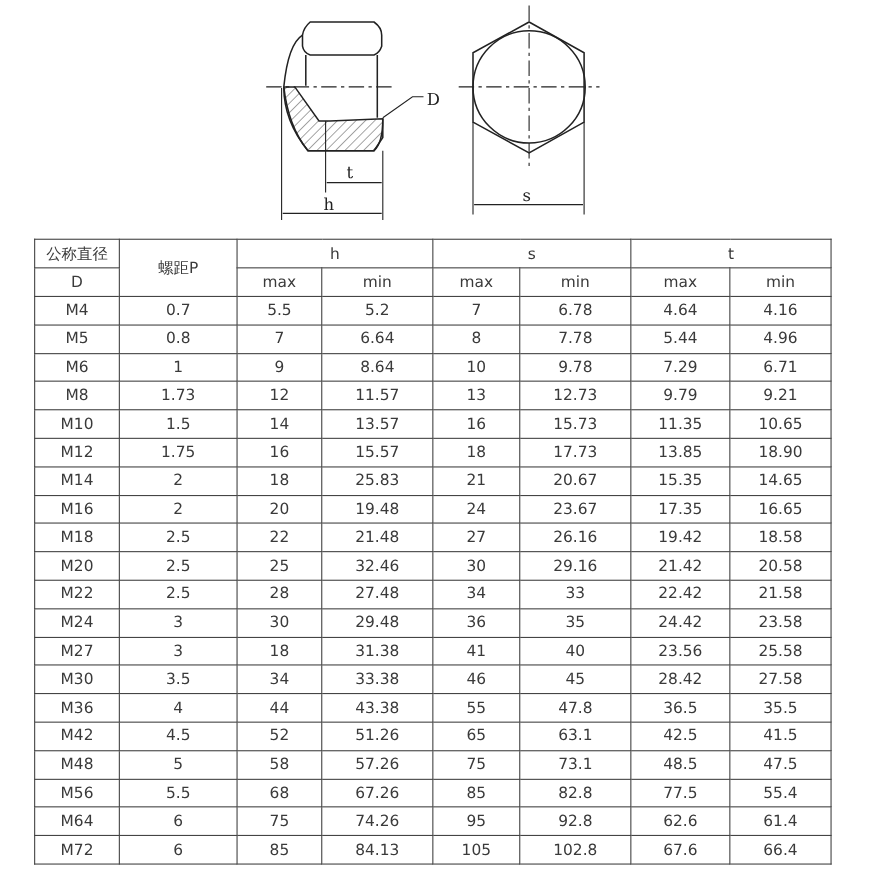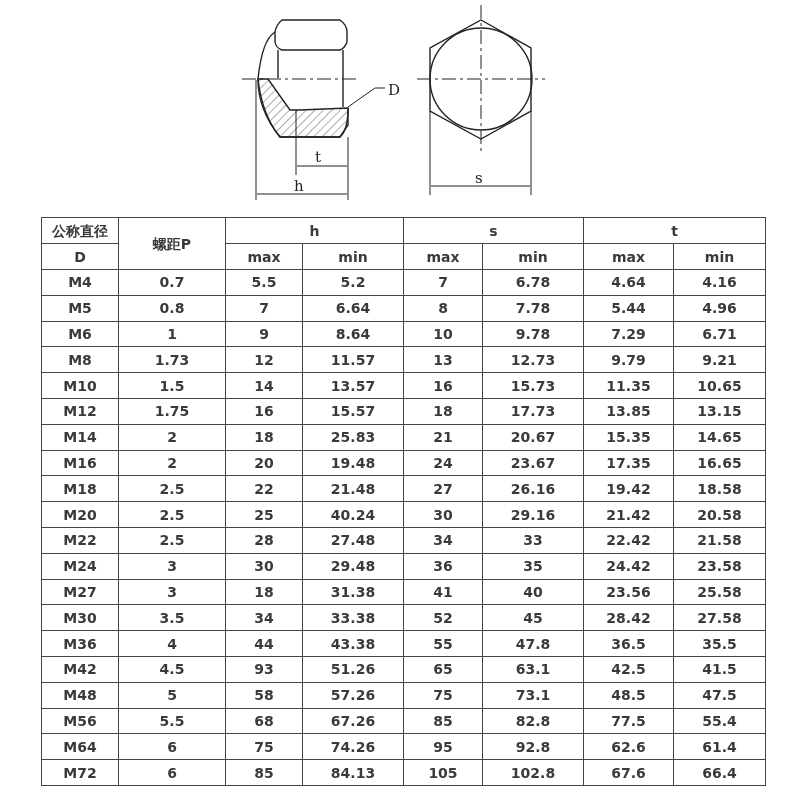--- a/index.html
+++ b/index.html
@@ -1,18 +1,18 @@
 <!DOCTYPE html>
 <html><head>
 <meta charset="utf-8">
 <style>
   html, body { margin:0; padding:0; background:#fff; }
   body { width:800px; height:800px; position:relative; overflow:hidden; font-family:"DejaVu Sans", sans-serif; color:#333; }
   #drawing { position:absolute; left:230px; top:0; width:330px; height:210px; }
-  table.spec { position:absolute; left:41px; top:217px; border-collapse:collapse; table-layout:fixed;font-weight:bold; }
+  table.spec { position:absolute; left:31px; top:217px; border-collapse:collapse; table-layout:fixed; }
   table.spec td { border:1.5px solid #444; text-align:center; font-size:14px; color:#3a3a3a; padding:0; height:24.8px; line-height:20px; }
   table.spec tr.hdr td { height:25px; }
   .cjk { font-size:14px; color:#666; }
 </style>
 </head>
 <body>
 
 <svg id="drawing" viewBox="230 0 330 210" xmlns="http://www.w3.org/2000/svg">
   <defs>
     <pattern id="hatch" patternUnits="userSpaceOnUse" width="6" height="6" patternTransform="rotate(45)">
@@ -137,21 +137,21 @@
         <td>10.65</td>
       </tr>
       <tr>
         <td>M12</td>
         <td>1.75</td>
         <td>16</td>
         <td>15.57</td>
         <td>18</td>
         <td>17.73</td>
         <td>13.85</td>
-        <td>13.15</td>
+        <td>18.90</td>
       </tr>
       <tr>
         <td>M14</td>
         <td>2</td>
         <td>18</td>
         <td>25.83</td>
         <td>21</td>
         <td>20.67</td>
         <td>15.35</td>
         <td>14.65</td>
@@ -173,21 +173,21 @@
         <td>21.48</td>
         <td>27</td>
         <td>26.16</td>
         <td>19.42</td>
         <td>18.58</td>
       </tr>
       <tr>
         <td>M20</td>
         <td>2.5</td>
         <td>25</td>
-        <td>40.24</td>
+        <td>32.46</td>
         <td>30</td>
         <td>29.16</td>
         <td>21.42</td>
         <td>20.58</td>
       </tr>
       <tr>
         <td>M22</td>
         <td>2.5</td>
         <td>28</td>
         <td>27.48</td>
@@ -214,39 +214,39 @@
         <td>41</td>
         <td>40</td>
         <td>23.56</td>
         <td>25.58</td>
       </tr>
       <tr>
         <td>M30</td>
         <td>3.5</td>
         <td>34</td>
         <td>33.38</td>
-        <td>52</td>
+        <td>46</td>
         <td>45</td>
         <td>28.42</td>
         <td>27.58</td>
       </tr>
       <tr>
         <td>M36</td>
         <td>4</td>
         <td>44</td>
         <td>43.38</td>
         <td>55</td>
         <td>47.8</td>
         <td>36.5</td>
         <td>35.5</td>
       </tr>
       <tr>
         <td>M42</td>
         <td>4.5</td>
-        <td>93</td>
+        <td>52</td>
         <td>51.26</td>
         <td>65</td>
         <td>63.1</td>
         <td>42.5</td>
         <td>41.5</td>
       </tr>
       <tr>
         <td>M48</td>
         <td>5</td>
         <td>58</td>

